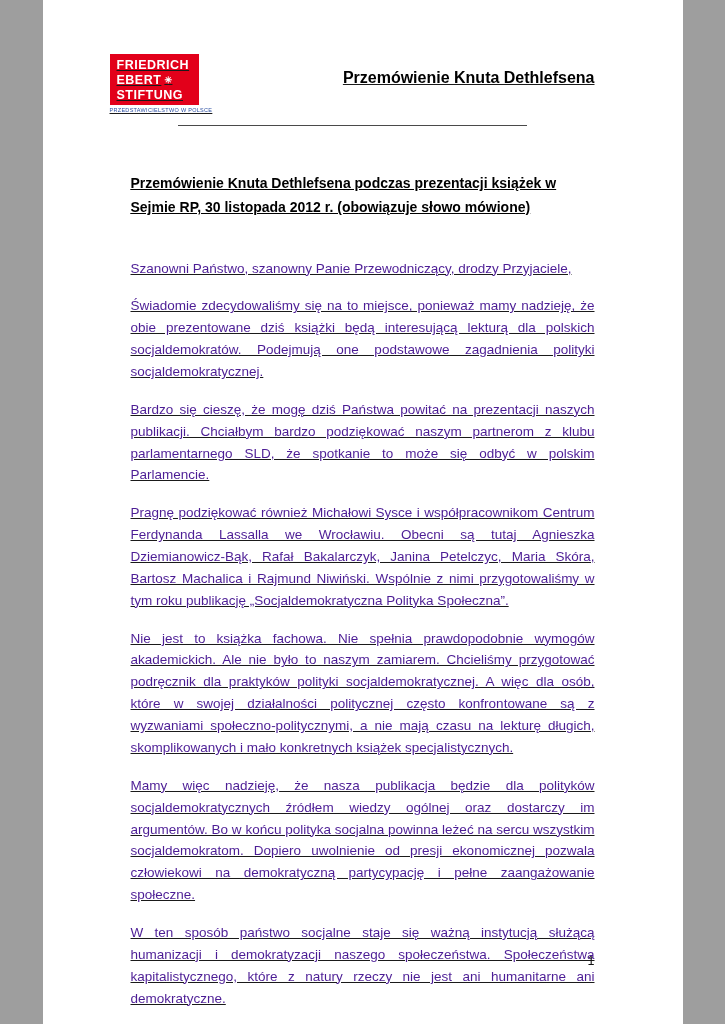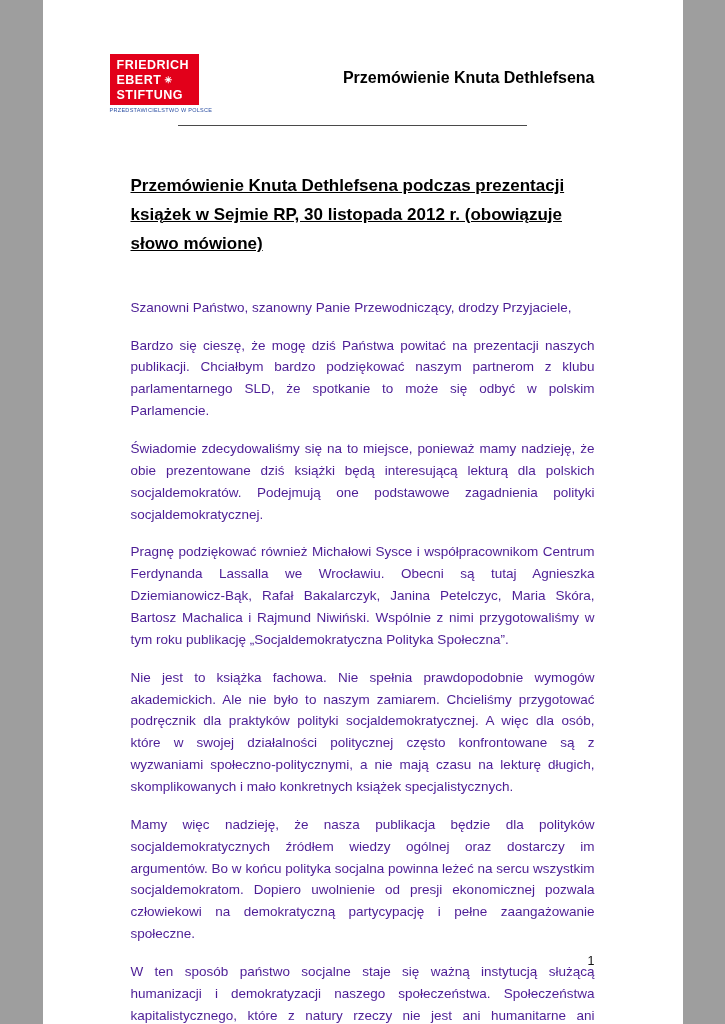--- a/index.html
+++ b/index.html
@@ -9,20 +9,21 @@
     display: flex;
     justify-content: center;
   }
   .page {
     position: relative;
     width: 640px;
     height: 1024px;
     background: #ffffff;
     color: #1a1a1a;
     overflow: hidden;
+    text-decoration: underline;
   }
   .content {
     padding: 0 88px;
   }
 
   
   .header {
     display: flex;
     justify-content: space-between;
     align-items: flex-start;
@@ -63,21 +64,21 @@
     color: #000000;
   }
   .divider {
     border-bottom: 1px solid #4a4a4a;
     margin: 12px 68px 0 47px;
   }
 
   
   .doc-title {
     margin-top: 46px;
-    font-size: 17px;
+    font-size: 14px;
     font-weight: bold;
     text-decoration: underline;
     line-height: 1.7;
     color: #000000;
   }
   .doc-body { margin-top: 38px; }
   .para {
     font-size: 13.5px;
     line-height: 1.62;
     text-align: justify;
@@ -122,22 +123,22 @@
         <div>Przemówienie Knuta Dethlefsena</div>
       </div>
     </header>
 
     <div class="divider"></div>
 
     <h1 class="doc-title">Przemówienie Knuta Dethlefsena podczas prezentacji książek w Sejmie RP, 30 listopada 2012 r. (obowiązuje słowo mówione)</h1>
 
     <main class="doc-body">
       <p class="para">Szanowni Państwo, szanowny Panie Przewodniczący, drodzy Przyjaciele,</p>
+      <p class="para">Świadomie zdecydowaliśmy się na to miejsce, ponieważ mamy nadzieję, że obie prezentowane dziś książki będą interesującą lekturą dla polskich socjaldemokratów. Podejmują one podstawowe zagadnienia polityki socjaldemokratycznej.</p>
       <p class="para">Bardzo się cieszę, że mogę dziś Państwa powitać na prezentacji naszych publikacji. Chciałbym bardzo podziękować naszym partnerom z klubu parlamentarnego SLD, że spotkanie to może się odbyć w polskim Parlamencie.</p>
-      <p class="para">Świadomie zdecydowaliśmy się na to miejsce, ponieważ mamy nadzieję, że obie prezentowane dziś książki będą interesującą lekturą dla polskich socjaldemokratów. Podejmują one podstawowe zagadnienia polityki socjaldemokratycznej.</p>
       <p class="para">Pragnę podziękować również Michałowi Sysce i współpracownikom Centrum Ferdynanda Lassalla we Wrocławiu. Obecni są tutaj Agnieszka Dziemianowicz-Bąk, Rafał Bakalarczyk, Janina Petelczyc, Maria Skóra, Bartosz Machalica i Rajmund Niwiński. Wspólnie z nimi przygotowaliśmy w tym roku publikację „Socjaldemokratyczna Polityka Społeczna”.</p>
       <p class="para">Nie jest to książka fachowa. Nie spełnia prawdopodobnie wymogów akademickich. Ale nie było to naszym zamiarem. Chcieliśmy przygotować podręcznik dla praktyków polityki socjaldemokratycznej. A więc dla osób, które w swojej działalności politycznej często konfrontowane są z wyzwaniami społeczno-politycznymi, a nie mają czasu na lekturę długich, skomplikowanych i mało konkretnych książek specjalistycznych.</p>
       <p class="para">Mamy więc nadzieję, że nasza publikacja będzie dla polityków socjaldemokratycznych źródłem wiedzy ogólnej oraz dostarczy im argumentów. Bo w końcu polityka socjalna powinna leżeć na sercu wszystkim socjaldemokratom. Dopiero uwolnienie od presji ekonomicznej pozwala człowiekowi na demokratyczną partycypację i pełne zaangażowanie społeczne.</p>
       <p class="para">W ten sposób państwo socjalne staje się ważną instytucją służącą humanizacji i demokratyzacji naszego społeczeństwa. Społeczeństwa kapitalistycznego, które z natury rzeczy nie jest ani humanitarne ani demokratyczne.</p>
     </main>
 
   </div>
 
   <div class="page-number">1</div>
 </div>

